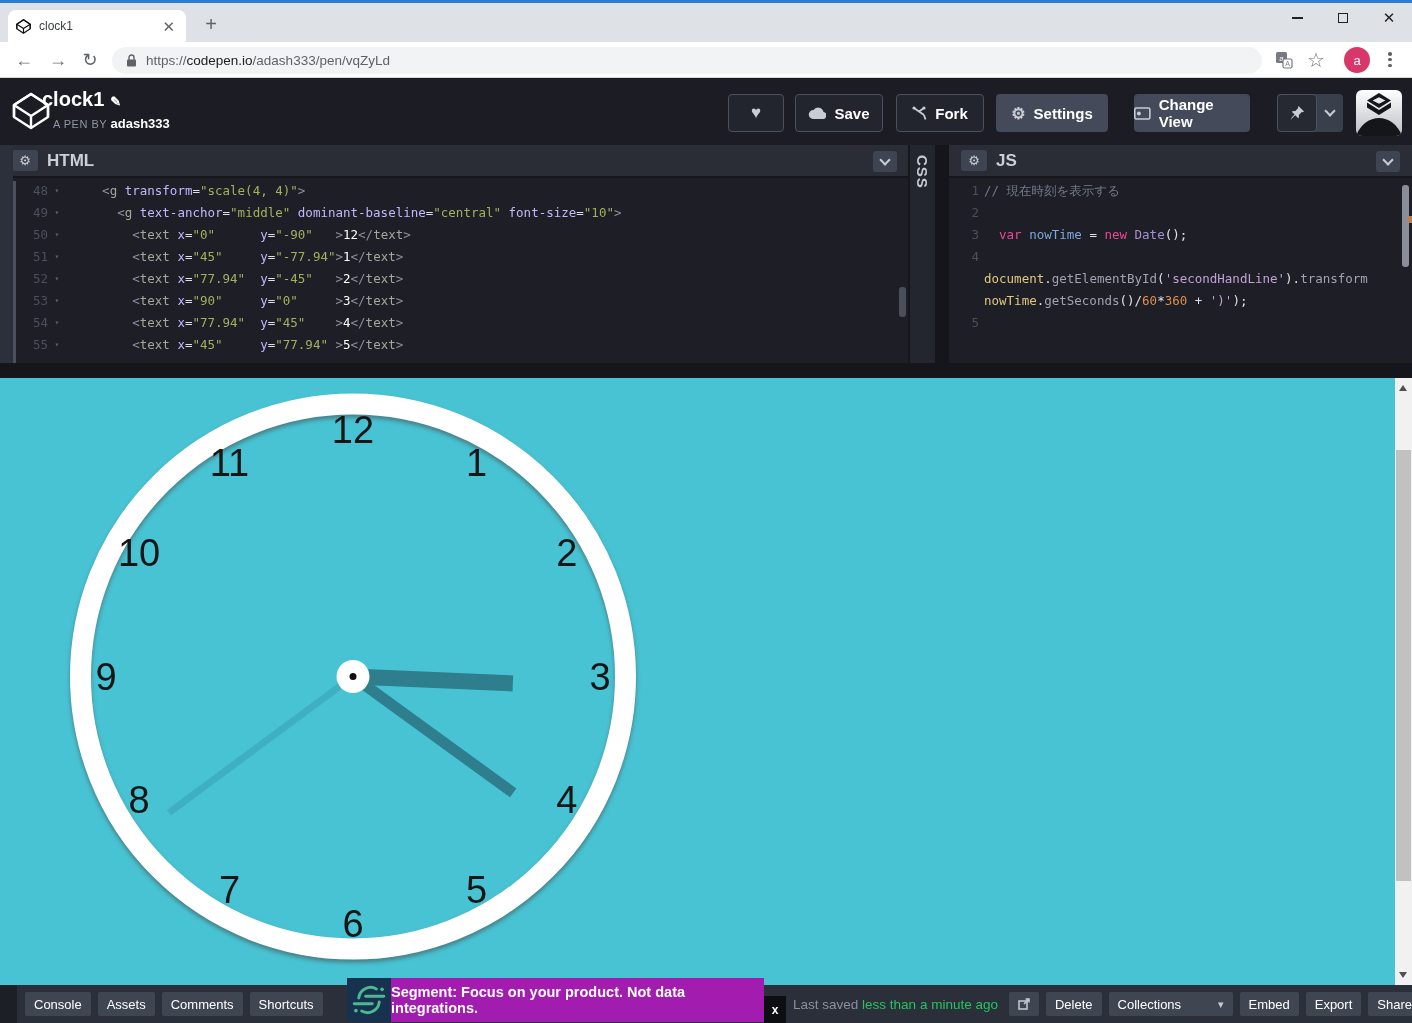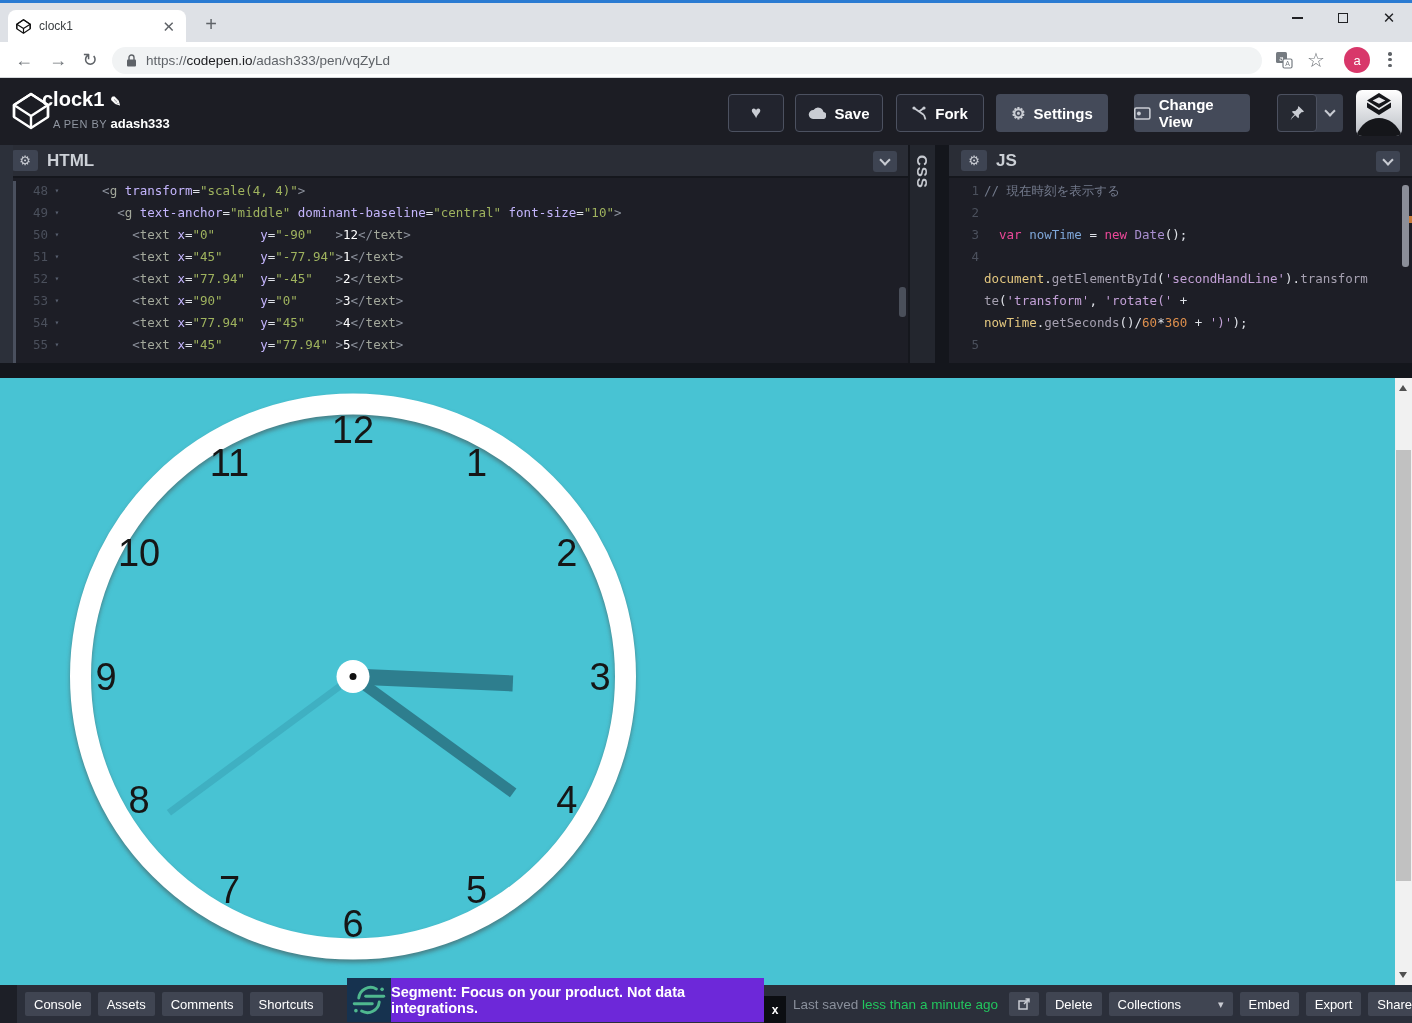--- a/index.html
+++ b/index.html
@@ -85,21 +85,21 @@
   
   .bottom-bar { position:absolute; left:17px; top:985px; width:1412px; height:38px; background:#2b2f3a; z-index:5; }
   .bb-left { position:absolute; left:8px; top:7px; display:flex; gap:7px; }
   .bb-btn { height:24px; background:#404552; border-radius:2px; color:#fff; font-size:13px; display:flex; align-items:center; padding:0 9px; gap:6px; }
   .bb-right { position:absolute; right:8px; top:7px; display:flex; gap:7px; align-items:center; }
   .saved { font-size:13.5px; color:#8a909c; margin-right:4px; }
   .saved b { color:#22c55e; font-weight:normal; }
   .collections { width:124px; justify-content:space-between; }
   .caret { color:#c9ccd3; font-size:11px; }
   .ad-logo { position:absolute; left:330px; top:-7px; width:44px; height:44px; background:#16324f; display:flex; align-items:center; justify-content:center; }
-  .ad-banner { position:absolute; left:374px; top:-7px; width:373px; height:44px; background:#6d28d9; color:#fff; font-size:14.5px; font-weight:bold; display:flex; align-items:center; justify-content:center; }
+  .ad-banner { position:absolute; left:374px; top:-7px; width:373px; height:44px; background:#a21caf; color:#fff; font-size:14.5px; font-weight:bold; display:flex; align-items:center; justify-content:center; }
   .ad-close { position:absolute; left:747px; top:11px; width:22px; height:27px; background:#0c0e12; color:#fff; font-size:12px; font-weight:bold; display:flex; align-items:center; justify-content:center; }
 </style>
 </head>
 <body>
 
 <div class="screen">
 
   <div class="top-strip"></div>
   <div class="tab-bar">
     <div class="tab">
@@ -257,21 +257,20 @@
         <div class="chev-btn" style="right:12px">
             <span class="chev"></span>
           </div>
       </div>
       <div class="code-pane js-pane">
           <div class="code-row"><span class="gut">1</span><span class="code"><span class="tk-com">// 現在時刻を表示する</span></span></div>
           <div class="code-row"><span class="gut">2</span><span class="code"></span></div>
           <div class="code-row"><span class="gut">3</span><span class="code"><span class="tk-pln">  </span><span class="tk-kwd">var</span><span class="tk-pln"> </span><span class="tk-vbl">nowTime</span><span class="tk-pln"> </span><span class="tk-op">=</span><span class="tk-pln"> </span><span class="tk-kwd">new</span><span class="tk-pln"> </span><span class="tk-typ">Date</span><span class="tk-op">();</span></span></div>
           <div class="code-row"><span class="gut">4</span><span class="code"></span></div>
           <div class="code-row"><span class="gut"></span><span class="code"><span class="tk-idf">document</span><span class="tk-op">.</span><span class="tk-mth">getElementById</span><span class="tk-op">(</span><span class="tk-str">'secondHandLine'</span><span class="tk-op">).</span><span class="tk-mth">transform</span></span></div>
-          <div class="code-row"><span class="gut"></span><span class="code"><span class="tk-mth">te</span><span class="tk-op">(</span><span class="tk-str">'transform'</span><span class="tk-op">, </span><span class="tk-str">'rotate('</span><span class="tk-op"> +</span></span></div>
           <div class="code-row"><span class="gut"></span><span class="code"><span class="tk-idf">nowTime</span><span class="tk-op">.</span><span class="tk-mth">getSeconds</span><span class="tk-op">()/</span><span class="tk-num">60</span><span class="tk-op">*</span><span class="tk-num">360</span><span class="tk-op"> + </span><span class="tk-str">')'</span><span class="tk-op">);</span></span></div>
           <div class="code-row"><span class="gut">5</span><span class="code"></span></div>
         </div>
       <div class="sb-thumb" style="left:453px; top:40px; width:7px; height:82px; background:#8b8e98"></div>
       <div class="sb-thumb" style="left:460px; top:71px; width:3px; height:7px; background:#c77b3a; border-radius:0"></div>
     </div>
   </div>
 
   <div class="h-divider"></div>
 

